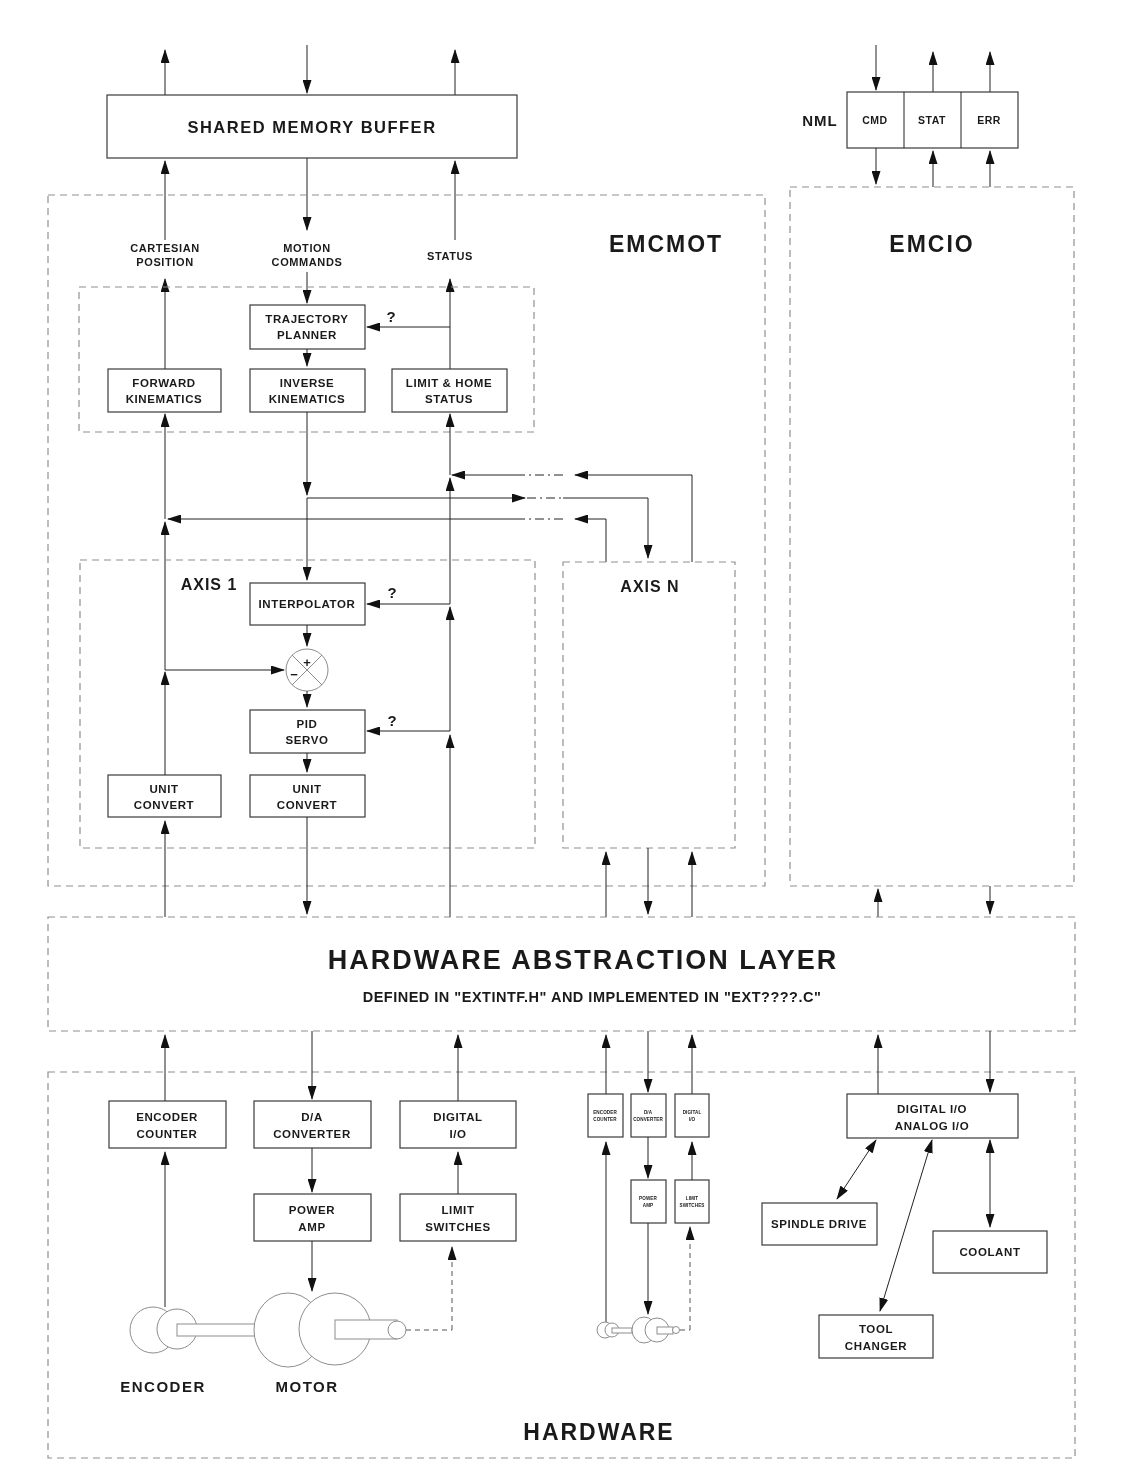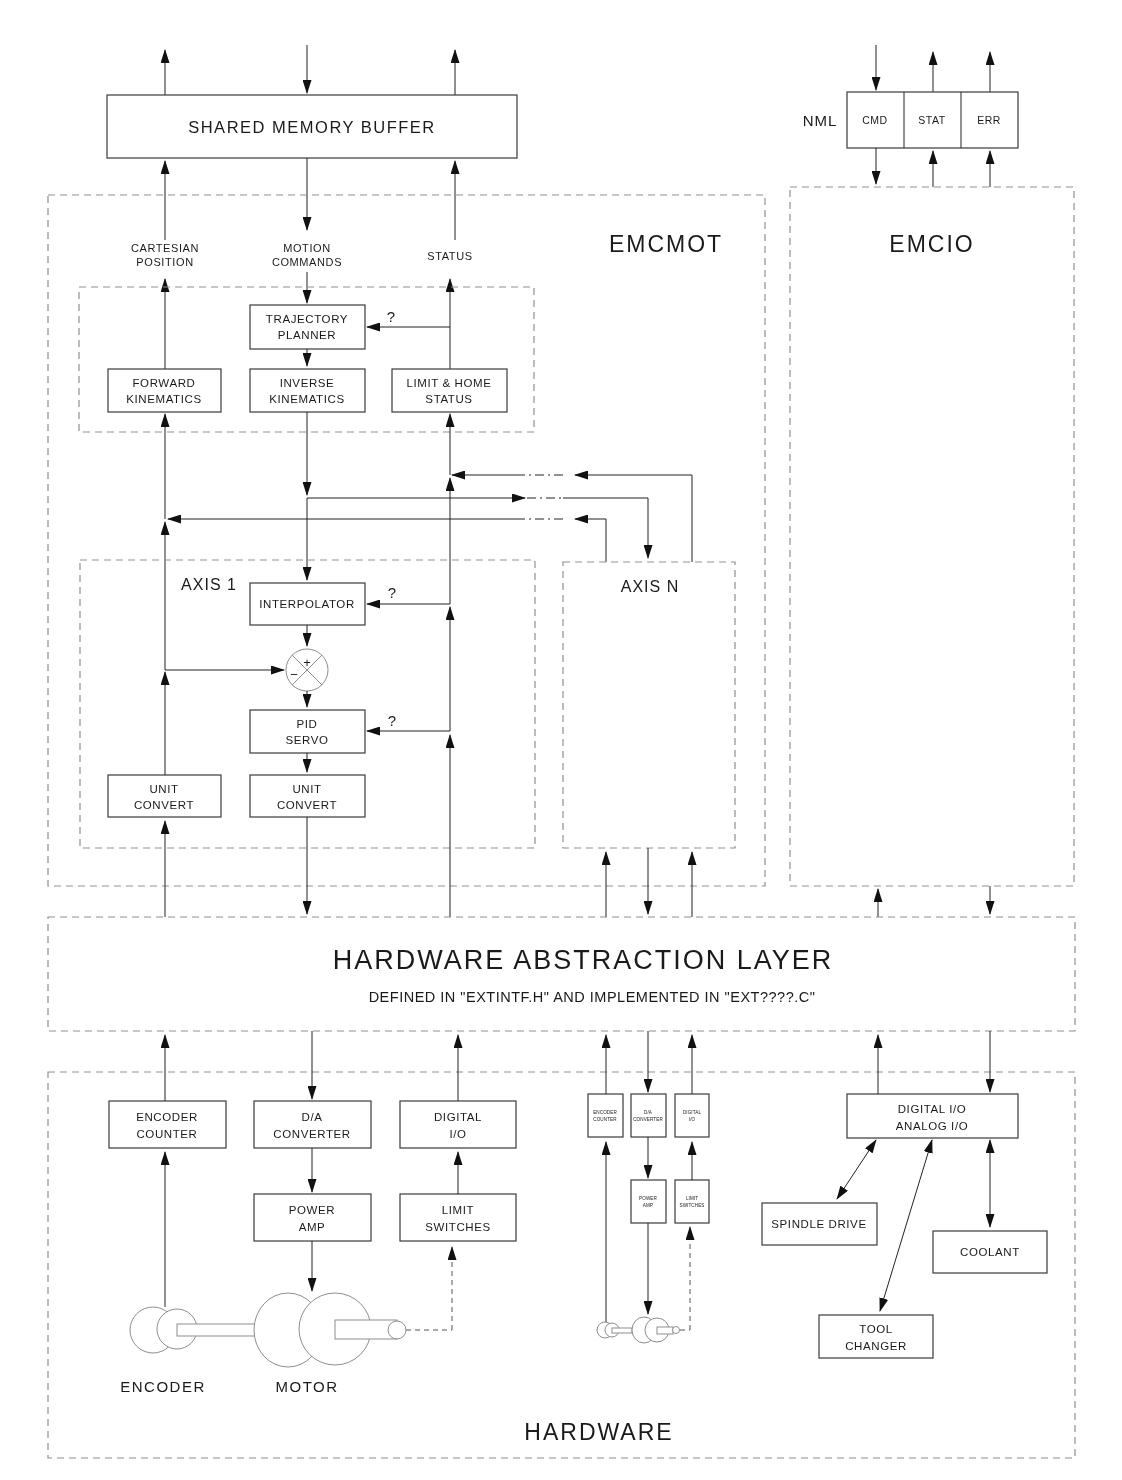--- a/index.html
+++ b/index.html
@@ -1,16 +1,16 @@
 <!DOCTYPE html>
 <html><head>
 <meta charset="utf-8">
 <style>
   html,body{margin:0;padding:0;background:#ffffff;}
-  .stage{width:1122px;height:1480px;position:relative;background:#fff;}
+  .stage{width:1122px;height:1480px;position:relative;background:#fff;font-weight:bold;}
   svg{font-family:"Liberation Sans", sans-serif;}
   text{fill:#1a1a1a;}
   .t-box{font-size:11.5px;letter-spacing:0.6px;}
   .t-col{font-size:11px;letter-spacing:0.6px;}
   .t-title{font-size:23px;letter-spacing:2px;}
   .t-smb{font-size:16.5px;letter-spacing:1.5px;}
   .t-nml{font-size:15px;letter-spacing:1px;}
   .t-cell{font-size:10.5px;letter-spacing:0.5px;}
   .t-hal{font-size:27px;letter-spacing:2px;}
   .t-halsub{font-size:14.5px;letter-spacing:0.5px;}

